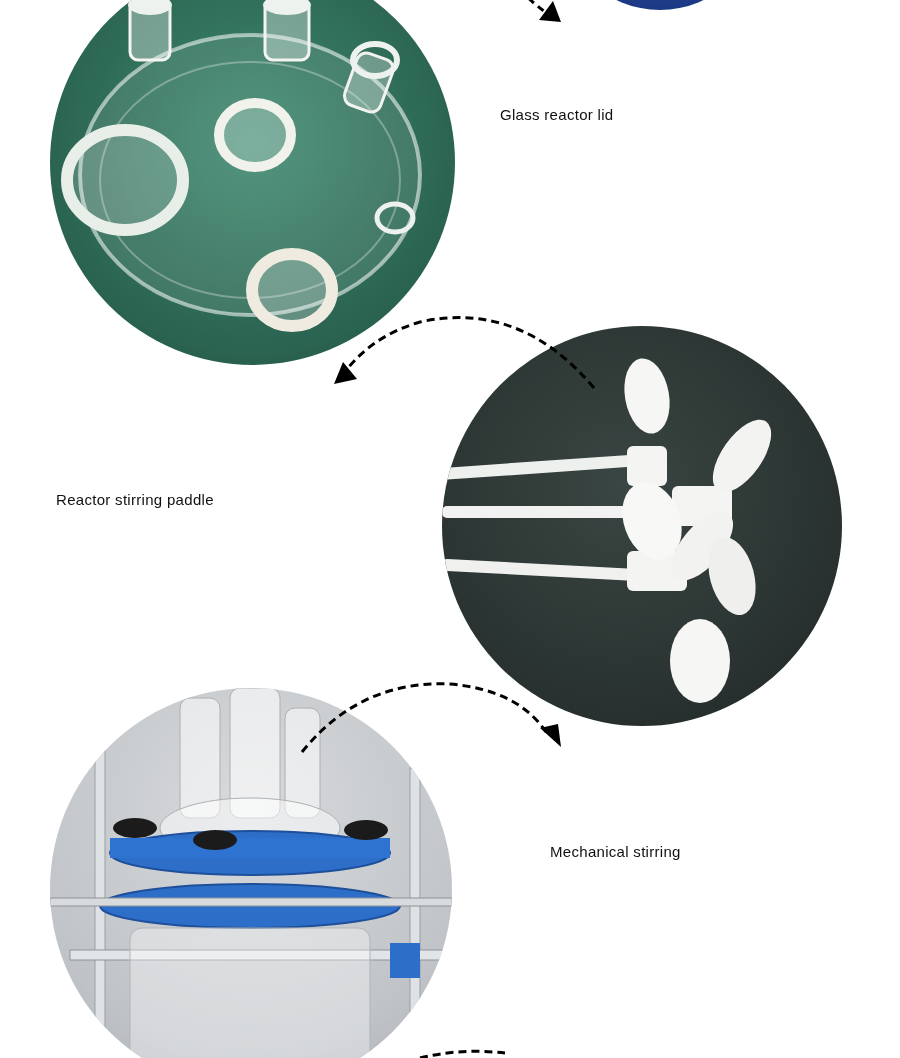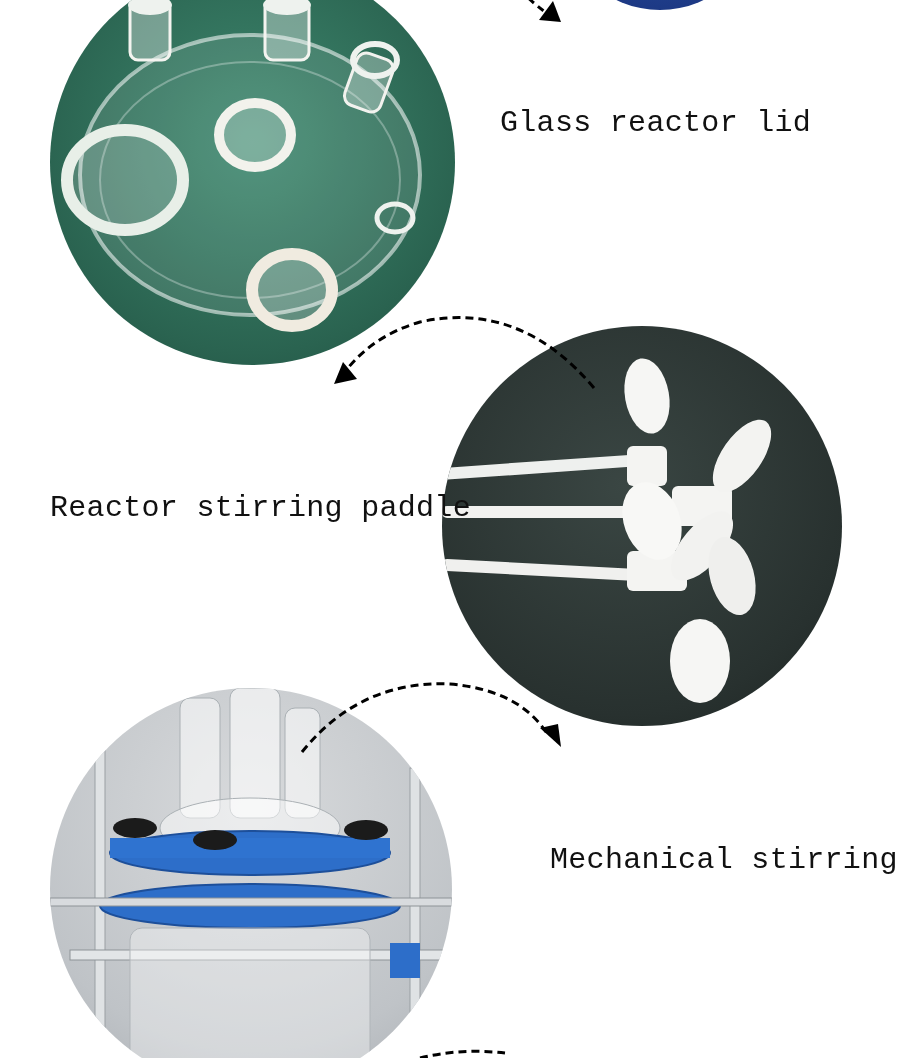--- a/index.html
+++ b/index.html
@@ -2,22 +2,22 @@
 <html><head>
 <meta charset="utf-8">
 <style>
   html, body { margin: 0; padding: 0; }
   body {
     width: 900px; height: 1058px; background: #ffffff;
     position: relative; overflow: hidden;
     font-family: "Liberation Sans", "DejaVu Sans", sans-serif;
   }
   .label {
-    position: absolute; font-size: 30px; color: #111111;
-    letter-spacing: 0.3px; white-space: nowrap; font-family: Liberation Mono, monospace;
+    position: absolute; font-size: 15px; color: #111111;
+    letter-spacing: 0.3px; white-space: nowrap;
   }
   .circle {
     position: absolute; border-radius: 50%; overflow: hidden;
   }
   svg.full { position: absolute; left: 0; top: 0; }
 </style>
 </head>
 <body>
 
 <div class="circle" style="left:560px; top:-190px; width:200px; height:200px; background: radial-gradient(circle at 50% 40%, #2f57b0, #173077);"></div>
@@ -58,21 +58,21 @@
     <rect x="185" y="225" width="60" height="40" rx="6" fill="#f4f4f2"></rect>
 
     <ellipse cx="205" cy="70" rx="22" ry="38" fill="#f6f6f4" transform="rotate(-10 205 70)"></ellipse>
     <ellipse cx="300" cy="130" rx="20" ry="42" fill="#f3f3f1" transform="rotate(35 300 130)"></ellipse>
     <ellipse cx="210" cy="195" rx="28" ry="40" fill="#f8f8f6" transform="rotate(-20 210 195)"></ellipse>
     <ellipse cx="260" cy="220" rx="20" ry="42" fill="#f2f2f0" transform="rotate(40 260 220)"></ellipse>
     <ellipse cx="290" cy="250" rx="22" ry="40" fill="#efefed" transform="rotate(-15 290 250)"></ellipse>
     <ellipse cx="258" cy="335" rx="30" ry="42" fill="#f6f6f4"></ellipse>
   </svg>
 </div>
-<div class="label" style="left:50px; top:491px;">Reactor stirring paddle</div>
+<div class="label" style="left:56px; top:491px;">Reactor stirring paddle</div>
 
 <div class="circle" style="left:50px; top:688px; width:402px; height:402px; background: radial-gradient(circle at 50% 30%, #d8dadc, #bfc3c7 70%, #a9adb2);">
   <svg width="402" height="402" viewBox="0 0 402 402">
 
     <rect x="45" y="60" width="10" height="360" fill="#dfe2e4" stroke="#9a9fa3"></rect>
     <rect x="360" y="80" width="10" height="340" fill="#dfe2e4" stroke="#9a9fa3"></rect>
 
     <rect x="130" y="10" width="40" height="120" rx="10" fill="rgba(255,255,255,0.55)" stroke="#aab0b4"></rect>
     <rect x="180" y="0" width="50" height="130" rx="10" fill="rgba(255,255,255,0.6)" stroke="#aab0b4"></rect>
     <rect x="235" y="20" width="35" height="110" rx="10" fill="rgba(255,255,255,0.55)" stroke="#aab0b4"></rect>

